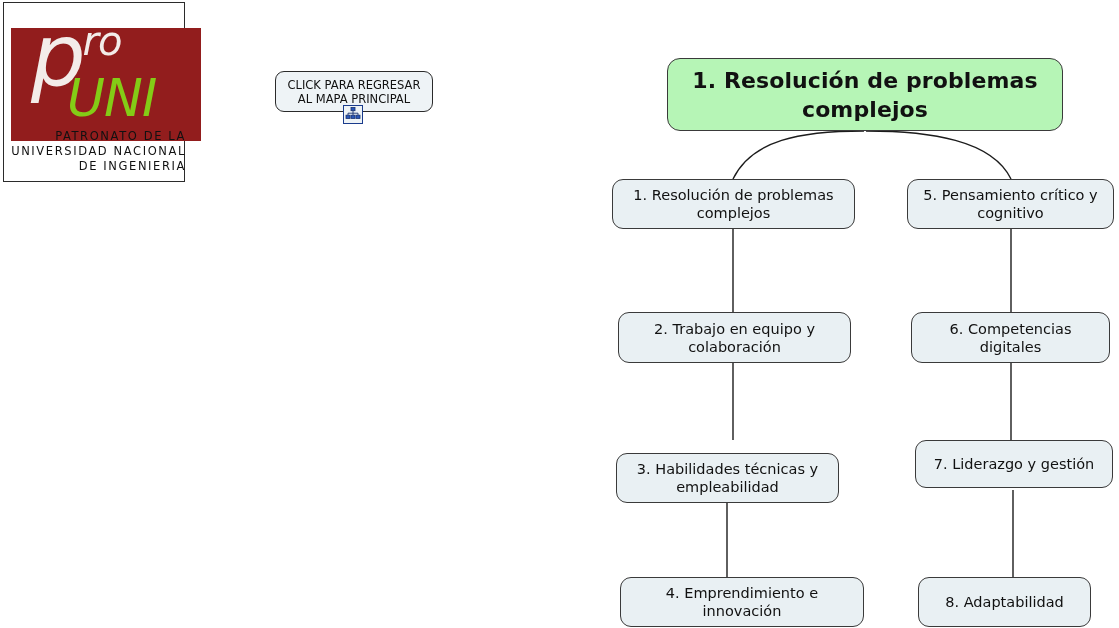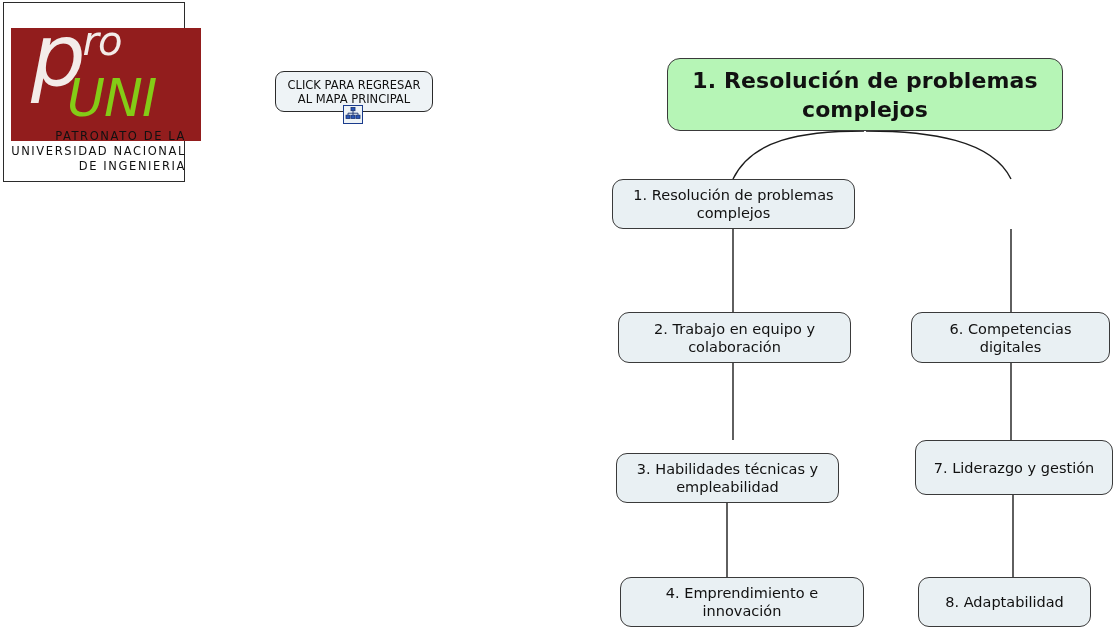--- a/index.html
+++ b/index.html
@@ -206,17 +206,18 @@
     <line x1="1013" y1="490" x2="1013" y2="577" stroke="#1c1c1c" stroke-width="1.4"></line>
   </svg>
 
   <div class="node root" style="left:667px; top:58px; width:396px; height:73px;">1. Resolución de problemas complejos</div>
 
   <div class="node" style="left:612px; top:179px; width:243px; height:50px;">1. Resolución de problemas complejos</div>
   <div class="node" style="left:618px; top:312px; width:233px; height:51px;">2. Trabajo en equipo y colaboración</div>
   <div class="node" style="left:616px; top:440px; width:223px; height:50px;margin-top:13px;">3. Habilidades técnicas y empleabilidad</div>
   <div class="node" style="left:620px; top:577px; width:244px; height:50px;">4. Emprendimiento e innovación</div>
 
+  <div class="node" style="left:907px; top:179px; width:207px; height:50px;">5. Pensamiento crítico y cognitivo</div>
   <div class="node" style="left:911px; top:312px; width:199px; height:51px;">6. Competencias digitales</div>
-  <div class="node" style="left:915px; top:440px; width:198px; height:55px;">7. Liderazgo y gestión</div>
+  <div class="node" style="left:915px; top:440px; width:198px; height:48px;">7. Liderazgo y gestión</div>
   <div class="node" style="left:918px; top:577px; width:173px; height:50px;">8. Adaptabilidad</div>
 
 </div>
 
 </body></html>

